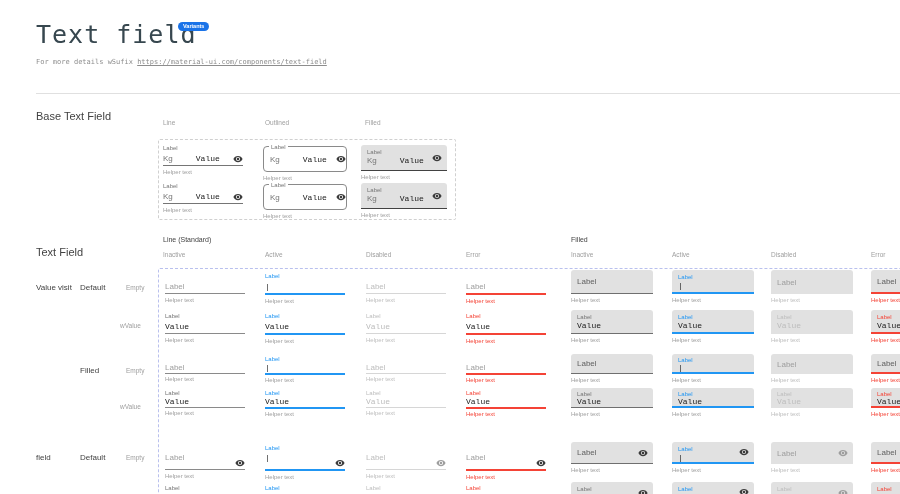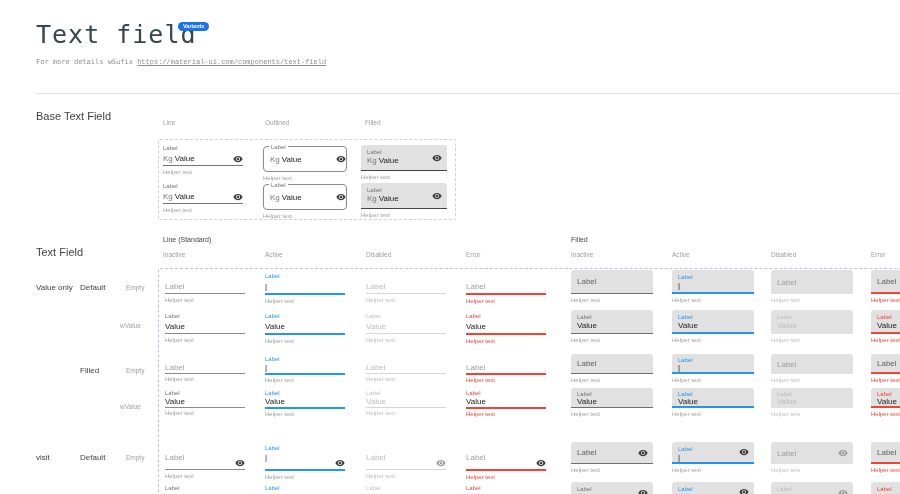--- a/index.html
+++ b/index.html
@@ -6,21 +6,21 @@
   .canvas{position:relative;width:900px;height:494px;background:#fff;overflow:hidden;
           font-family:"Liberation Sans",sans-serif;color:#424242;padding-left:28px;}
 
   
   .page-title{position:absolute;left:36px;top:20px;font-family:"DejaVu Sans Mono",monospace;
               font-size:25px;font-weight:500;color:#37474f;letter-spacing:1px;}
   .badge{position:absolute;left:178px;top:22px;background:var(--badge);color:#fff;
          font-size:5.5px;line-height:9px;padding:0 5px;border-radius:6px;font-weight:bold;}
   .subtitle{position:absolute;left:36px;top:58px;font-family:"DejaVu Sans Mono",monospace;
             font-size:7px;color:#8d8d8d;}
-  .subtitle a{color:#8d8d8d;text-decoration:underline;cursor:pointer;font-family:Liberation Mono, monospace;}
+  .subtitle a{color:#8d8d8d;text-decoration:underline;cursor:pointer;}
   .divider{position:absolute;left:36px;top:93px;width:864px;height:1px;background:#e0e0e0;}
   .scrollbar{position:absolute;right:3px;top:144px;width:4px;height:32px;background:#b5b5b5;border-radius:2px;}
 
   
   .sec-title{position:absolute;font-size:11px;color:#424242;}
   .col-h{position:absolute;font-size:6.5px;color:#9e9e9e;}
   .grp-h{position:absolute;font-size:7px;color:#424242;}
   .row-cat{position:absolute;font-size:8px;color:#424242;}
   .row-var{position:absolute;font-size:6.5px;color:#9e9e9e;}
 
@@ -28,21 +28,21 @@
   .main-dash{border-color:#b9c0ee;}
 
   
   .tf{position:absolute;font-size:8px;}
   .mini{height:8px;line-height:8px;font-size:6px;color:#757575;visibility:hidden;}
   .mini.show{visibility:visible;}
   .dense .mini{height:6px;line-height:6px;}
   .irow{position:relative;height:13px;display:flex;align-items:center;}
   .dense .irow{height:11px;}
   .sfx .irow{height:16px;align-items:flex-start;padding-top:1px;}
-  .val{color:#212121;}
+  .val{color:#212121;font-family:Liberation Mono, monospace;}
   .ph{color:#9e9e9e;}
   .u{height:1px;background:#8a8a8a;}
   .helper{margin-top:3px;font-size:6px;color:#9e9e9e;}
   .dense .helper{margin-top:2px;}
 
   .st-active .mini{color:var(--accent);}
   .st-active .u{height:2px;background:var(--accent);}
   .st-disabled .ph,.st-disabled .val{color:#bdbdbd;}
   .st-disabled .mini{color:#bdbdbd;}
   .st-disabled .u{background:#d6d6d6;}
@@ -67,21 +67,21 @@
   .eye svg{width:10px;height:10px;}
   .irow .eye{top:50%;margin-top:-5px;}
   .sfx .irow .eye{top:auto;bottom:1px;margin-top:0;}
   .box .eye{right:5px;top:50%;margin-top:-5px;}
   .st-disabled .eye{color:#9e9e9e;}
 
   
   .obox{position:relative;border:1px solid #8a8a8a;border-radius:4px;padding:0 6px;
         display:flex;align-items:center;box-sizing:border-box;}
   .legend{position:absolute;top:-4px;left:5px;background:#fff;padding:0 2px;font-size:6px;color:#757575;line-height:8px;}
-  .kg{color:#757575;margin-right:2px;}
+  .kg{color:#757575;margin-right:23px;}
 </style>
 </head>
 <body>
 
 <div class="canvas">
 
   <div class="page-title">Text field</div>
   <span class="badge">Variants</span>
   <div class="subtitle">
     <span>For more details wSufix </span><a>https://material-ui.com/components/text-field</a>
@@ -181,28 +181,28 @@
 
   <div class="col-h" style="left:163px;top:251px;">Inactive</div>
   <div class="col-h" style="left:265px;top:251px;">Active</div>
   <div class="col-h" style="left:366px;top:251px;">Disabled</div>
   <div class="col-h" style="left:466px;top:251px;">Error</div>
   <div class="col-h" style="left:571px;top:251px;">Inactive</div>
   <div class="col-h" style="left:672px;top:251px;">Active</div>
   <div class="col-h" style="left:771px;top:251px;">Disabled</div>
   <div class="col-h" style="left:871px;top:251px;">Error</div>
 
-  <div class="row-cat" style="left:36px;top:283px;">Value only</div>
+  <div class="row-cat" style="left:36px;top:283px;">Value visit</div>
   <div class="row-cat" style="left:80px;top:283px;">Default</div>
   <div class="row-var" style="left:126px;top:284px;">Empty</div>
   <div class="row-var" style="left:120px;top:322px;">wValue</div>
   <div class="row-cat" style="left:80px;top:366px;">Filled</div>
   <div class="row-var" style="left:126px;top:367px;">Empty</div>
   <div class="row-var" style="left:120px;top:403px;">wValue</div>
-  <div class="row-cat" style="left:36px;top:453px;">visit</div>
+  <div class="row-cat" style="left:36px;top:453px;">field</div>
   <div class="row-cat" style="left:80px;top:453px;">Default</div>
   <div class="row-var" style="left:126px;top:454px;">Empty</div>
 
   <div class="dash-box main-dash" style="left:158px;top:268px;width:780px;height:260px;"></div>
   <div id="grid-fields">
       <div class="tf line st-inactive  " style="left: 165px; top: 272px; width: 80px;">
         <div class="mini">Label</div>
         <div class="irow" style="height: 13px;">
           <span class="ph">Label</span>
         </div>

